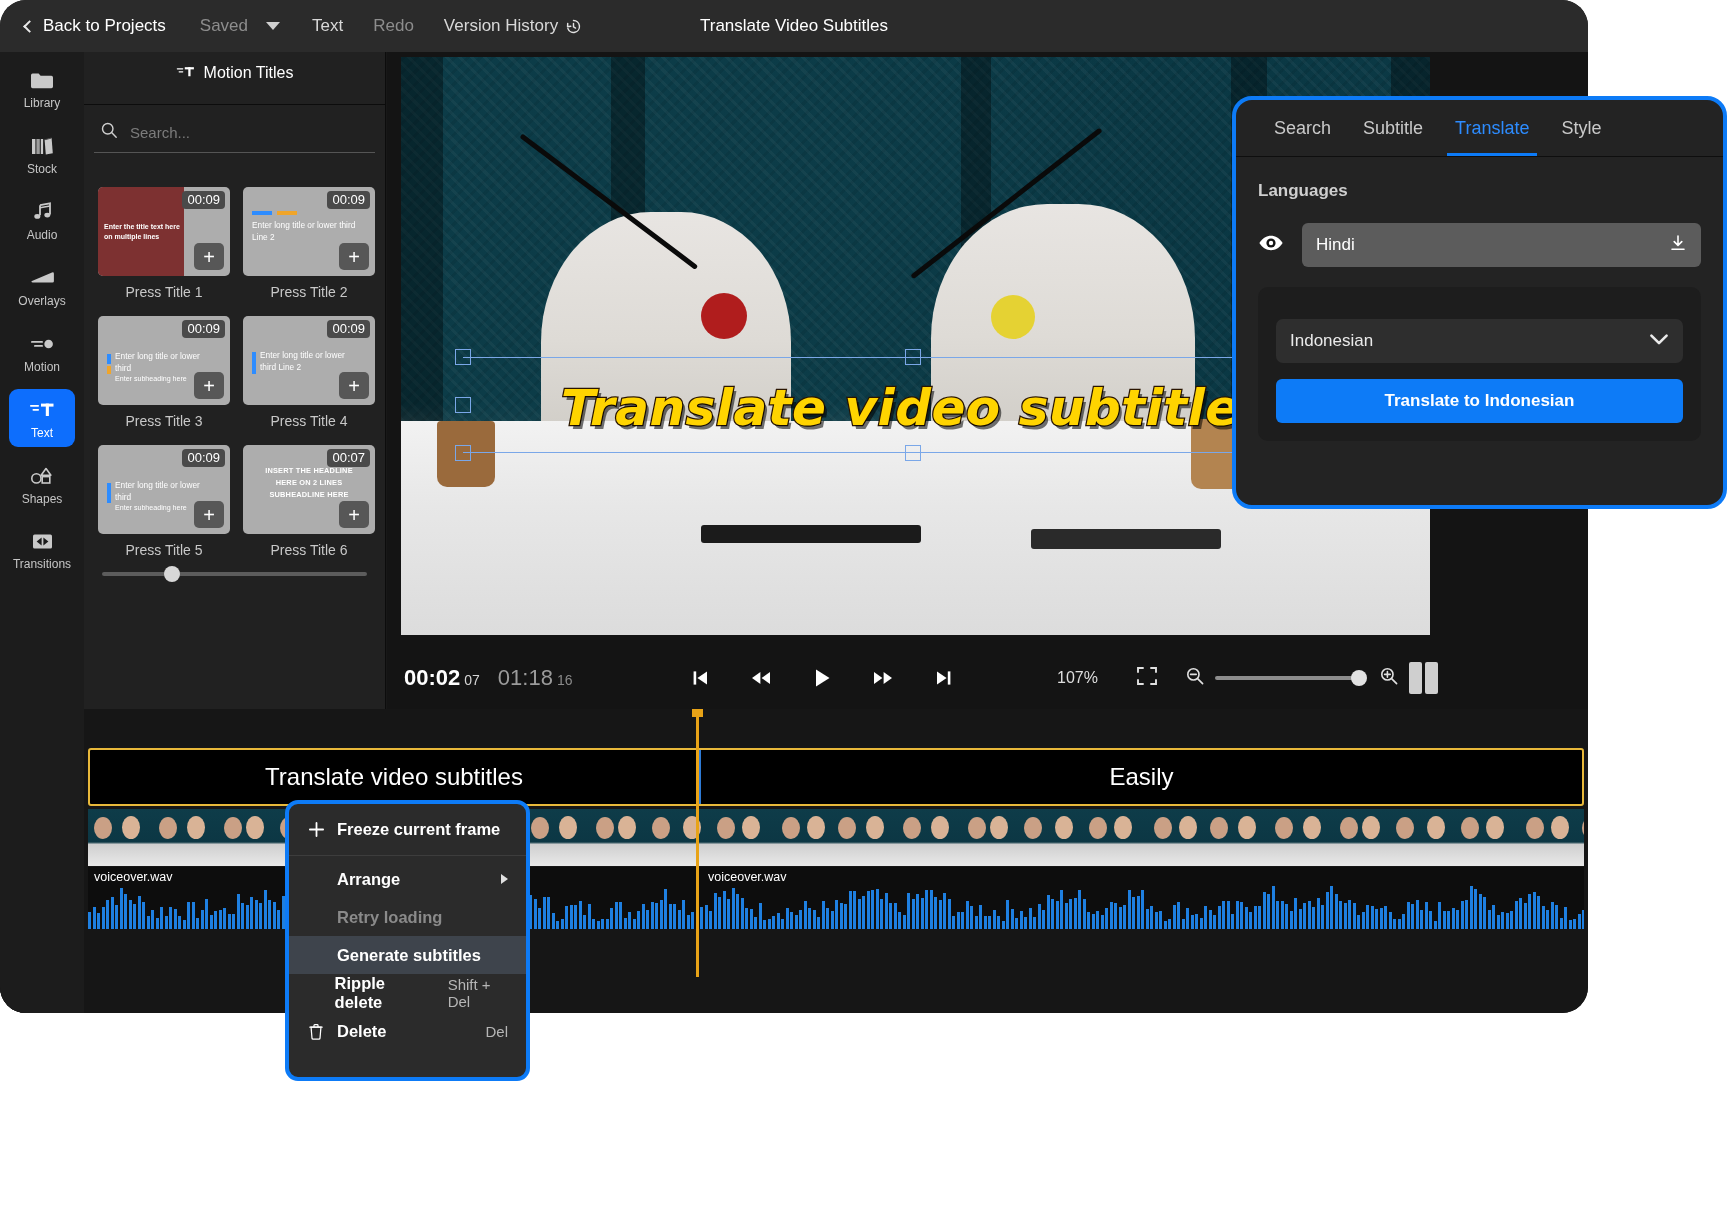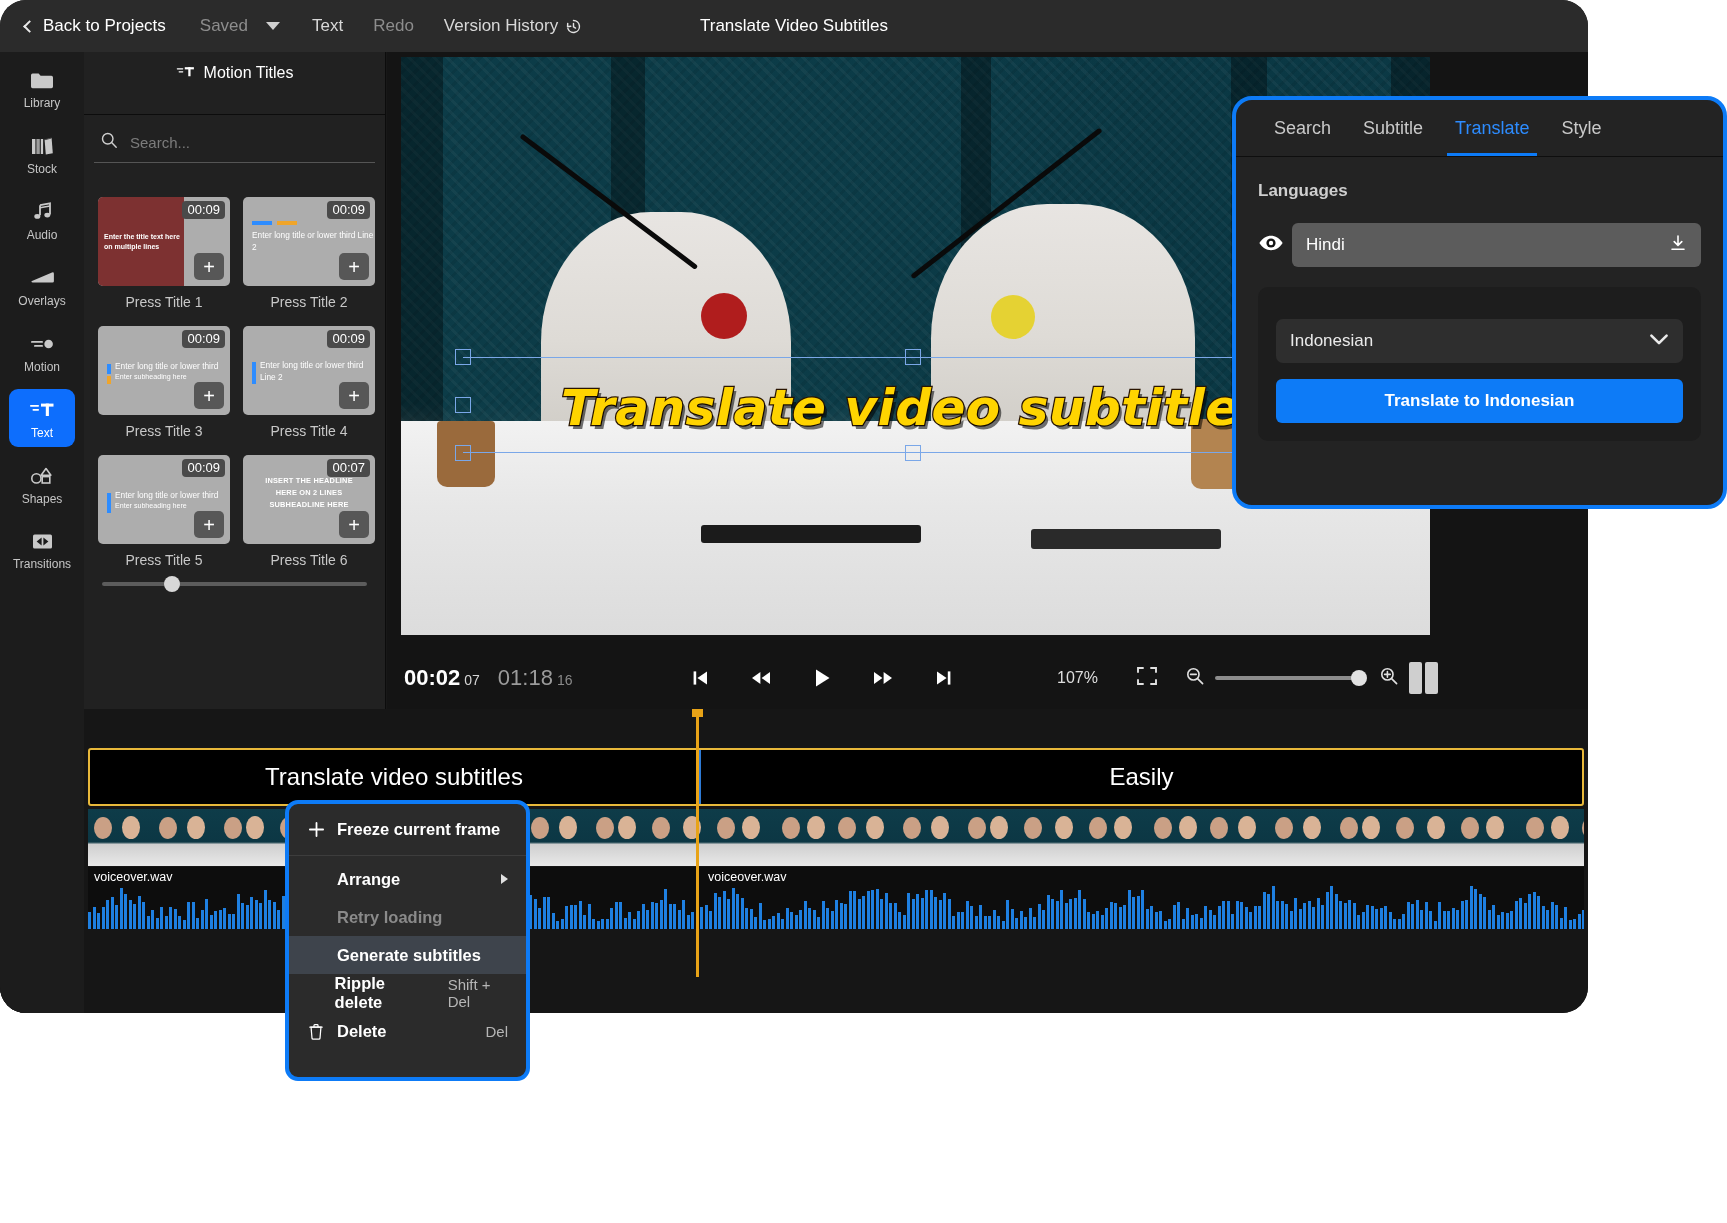--- a/index.html
+++ b/index.html
@@ -81,21 +81,21 @@
   .tp-btnrow { display: flex; gap: 4px; padding: 0 8px; }
   .tp-btn {
     flex: 1; height: 38px; background: #0d6efd; border: none; border-radius: 5px;
     color: #fff; font-size: 15px; font-family: inherit; font-weight: 600;
     display: flex; align-items: center; justify-content: center; gap: 8px; cursor: pointer;
   }
   .cc-badge {
     border: 1.6px solid #fff; border-radius: 3px; font-size: 8px; font-weight: 700;
     padding: 1px 2px; line-height: 1;
   }
-  .tp-search-wrap { padding: 10px 10px 16px 10px; border-top: 1px solid #0c0c0c; margin-top: 20px; }
+  .tp-search-wrap { padding: 10px 10px 16px 10px; border-top: 1px solid #0c0c0c; margin-top: 10px; }
   .tp-search {
     display: flex; align-items: center; gap: 12px;
     border-bottom: 1px solid #555; padding: 6px 4px 9px 6px;
   }
   .tp-search input {
     background: transparent; border: none; outline: none; color: #cfcfcf;
     font-size: 15px; font-family: inherit; width: 100%;
   }
   .tp-search input::placeholder { color: #7c7c7c; }
 
@@ -115,21 +115,21 @@
   .thumb .plus {
     position: absolute; right: 6px; bottom: 6px; width: 30px; height: 27px; border-radius: 5px;
     background: #575757; color: #fff; display: flex; align-items: center; justify-content: center;
     font-size: 20px; line-height: 1;
   }
   .thumb .t1-panel {
     position: absolute; left:0; top:0; width: 86px; height: 89px; background: #7d3131;
     display: flex; align-items: center;
   }
   .thumb .t1-txt { color: #fff; font-size: 7px; line-height: 1.35; padding-left: 6px; font-weight: 600; }
-  .thumb .body { padding: 24px 0 0 9px; }
+  .thumb .body { padding: 24px 12px 0 9px; }
   .thumb .ttxt { color: #fff; font-size: 8.3px; line-height: 1.45; }
   .thumb .ttxt.sm { font-size: 7.1px; }
   .thumb .bars { display: flex; gap: 5px; margin-bottom: 4px; }
   .thumb .bars i { display:block; width: 20px; height: 3.5px; }
   .thumb .lbar { position: absolute; left: 9px; width: 3.5px; }
   .thumb .center { text-align: center; color:#fff; font-size: 7.4px; line-height:1.6; padding: 20px 14px 0; font-weight:600; letter-spacing:.2px;}
   .thumb-name { text-align: center; color: #c8c8c8; font-size: 14px; margin-top: 8px; }
 
   .tp-slider { padding: 14px 18px 0 18px; }
   .slider-track { position: relative; height: 4px; background: #5c5c5c; border-radius: 2px; }
@@ -256,21 +256,21 @@
     position: relative; padding: 0 16px; height: 56px; display:flex; align-items:center;
     color:#c9c9c9; font-size: 18px; cursor:pointer; white-space:nowrap;
   }
   .tp-tab.active { color:#2d8cff; }
   .tp-tab.active::after {
     content:""; position:absolute; left: 8px; right: 8px; bottom: 0; height: 3.5px; background:#0d7bf7;
   }
   .tp-tabline { height:1px; background:#0e0e0e; }
   .tp-body { padding: 24px 22px 0 22px; }
   .tp-sectitle { color: #cfcfcf; font-size: 17px; font-weight: 700; }
-  .lang-row { display:flex; align-items:center; gap: 8px; margin-top: 22px; }
+  .lang-row { display:flex; align-items:center; gap: 18px; margin-top: 22px; }
   .eye { cursor:pointer; }
   .lang-field {
     flex: 1; height: 44px; background: #5c5c5c; border-radius: 6px;
     display:flex; align-items:center; justify-content:space-between; padding: 0 14px;
     color:#fff; font-size: 17px; cursor:pointer;
   }
   .anl-box {
     margin-top: 20px; background: #1d1d1d; border-radius: 10px; padding: 16px 18px 18px 18px;
   }
   .anl-head { display:flex; align-items:center; justify-content:space-between; }

